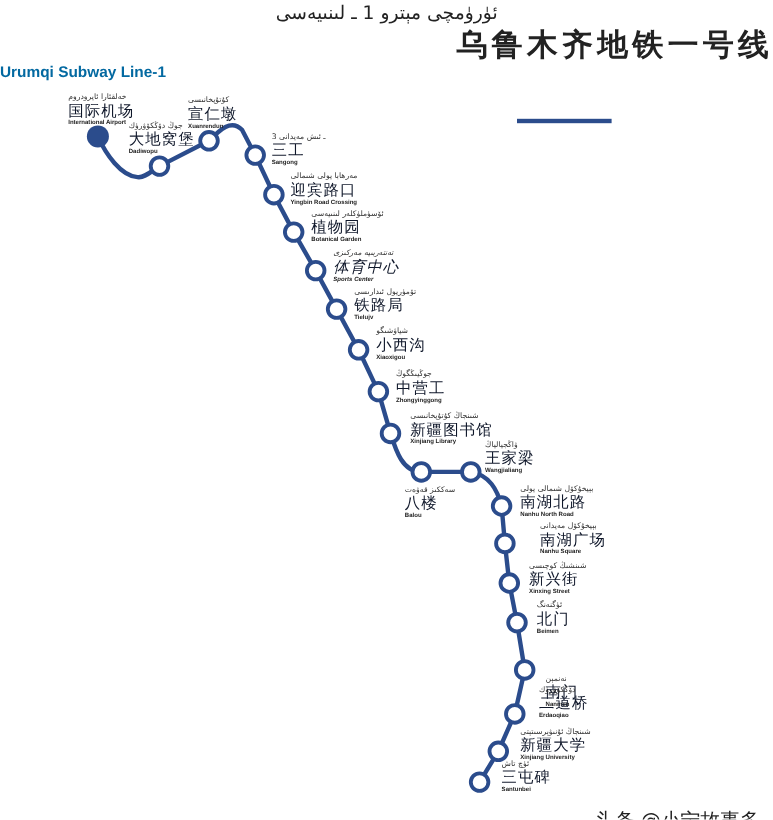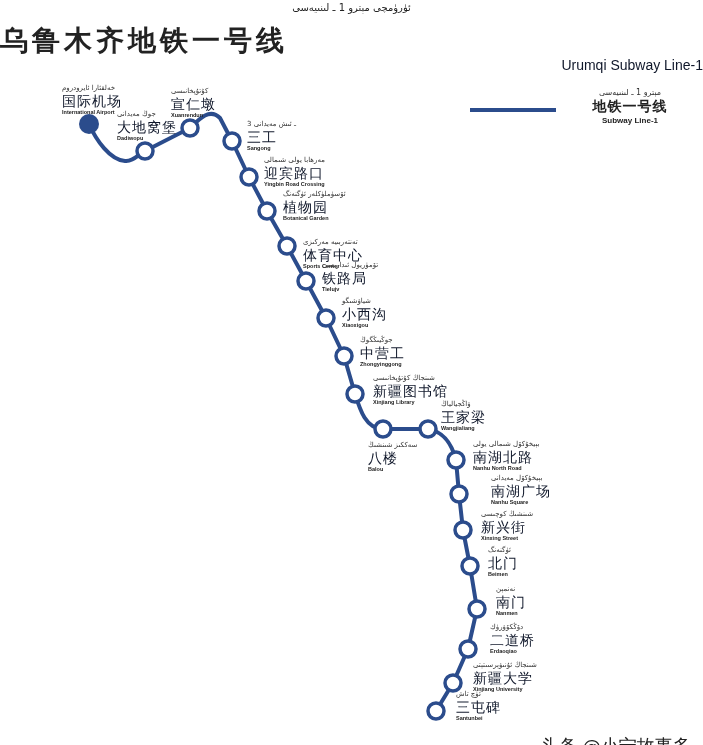--- a/index.html
+++ b/index.html
@@ -1,24 +1,24 @@
 <!DOCTYPE html>
 <html><head>
 <meta charset="utf-8">
 <style>
   html, body { margin: 0; padding: 0; background: #ffffff; }
   body { width: 703px; height: 745px; position: relative; overflow: hidden;
          font-family: "DejaVu Sans", "Liberation Sans", sans-serif; color: #1a1a1a; }
   .title-ug { position: absolute; left: 0; width: 703px; top: 2px; text-align: center;
-              font-size: 10px; color: #222; direction: rtl; font-family: "DejaVu Sans", sans-serif; }
-  .title-cn { position: absolute; left: 0; width: 703px; top: 22px; text-align: left;
+              font-size: 17px; color: #222; direction: rtl; font-family: "DejaVu Sans", sans-serif; }
+  .title-cn { position: absolute; left: 0; width: 703px; top: 22px; text-align: right;
               font-size: 28px; font-weight: bold; letter-spacing: 4px; color: #222;
               font-family: "DejaVu Sans", sans-serif; }
-  .title-en { position: absolute; left: 0; width: 703px; top: 57px; text-align: right;
-              font-size: 14px; font-weight: normal; color: #0f172a; font-family: "Liberation Sans", sans-serif; }
+  .title-en { position: absolute; left: 0; width: 703px; top: 57px; text-align: left;
+              font-size: 14px; font-weight: bold; color: #0369a1; font-family: "Liberation Sans", sans-serif; }
   svg.map { position: absolute; left: 0; top: 0; }
   .legend { position: absolute; left: 470px; top: 88px; width: 230px; height: 50px; }
   .legend-line { position: absolute; left: 0; top: 20px; width: 86px; height: 4px; background: #2b4c8c; }
   .legend-text { position: absolute; left: 100px; top: 0; width: 120px; text-align: center; }
   .legend-ug { font-size: 8px; color: #333; direction: rtl; }
   .legend-cn { font-size: 14px; font-weight: bold; letter-spacing: 1px; color: #222; margin-top: 1px; }
   .legend-en { font-size: 8px; font-weight: bold; color: #222; font-family: "Liberation Sans", sans-serif; }
   .label { position: absolute; white-space: nowrap; }
   .label .ug { font-size: 7px; color: #333; line-height: 9px; }
   .label .cn { font-size: 14px; letter-spacing: 1px; color: #0f172a; line-height: 16px; }
@@ -78,58 +78,53 @@
     <circle cx="470" cy="566" r="8"></circle>
     <circle cx="477" cy="609" r="8"></circle>
     <circle cx="468" cy="649" r="8"></circle>
     <circle cx="453" cy="683" r="8"></circle>
     <circle cx="436" cy="711" r="8"></circle>
   </g>
 </svg>
 
 <div class="legend">
   <div class="legend-line"></div>
-  <div class="legend-text">
-    <div class="legend-ug">مېترو 1 ـ لىنىيەسى</div>
-    <div class="legend-cn">地铁一号线</div>
-    <div class="legend-en">Subway Line-1</div>
-  </div>
 </div>
 
 <div class="label" style="left:62px; top:84px;">
   <div class="ug">خەلقئارا ئايرودروم</div>
   <div class="cn">国际机场</div>
   <div class="en">International Airport</div>
 </div>
 <div class="label" style="left:117px; top:110px;">
-  <div class="ug">جوڭ مەيدانى</div>
+  <div class="ug">جوڭ دۆڭكۆۋرۈك</div>
   <div class="cn">大地窝堡</div>
   <div class="en">Dadiwopu</div>
 </div>
 <div class="label" style="left:171px; top:87px;">
   <div class="ug">كۇتۇپخانىسى</div>
   <div class="cn">宣仁墩</div>
   <div class="en">Xuanrendun</div>
 </div>
 <div class="label" style="left:247px; top:120px;">
   <div class="ug">3 ـ ئىش مەيدانى</div>
   <div class="cn">三工</div>
   <div class="en">Sangong</div>
 </div>
 <div class="label" style="left:264px; top:156px;">
   <div class="ug">مەرھابا يولى شىمالى</div>
   <div class="cn">迎宾路口</div>
   <div class="en">Yingbin Road Crossing</div>
 </div>
 <div class="label" style="left:283px; top:190px;">
-  <div class="ug">ئۆسۈملۈكلەر ئۈگنەنگ</div>
+  <div class="ug">ئۆسۈملۈكلەر لىنىيەسى</div>
   <div class="cn">植物园</div>
   <div class="en">Botanical Garden</div>
 </div>
-<div class="label" style="left:303px; top:238px;">
+<div class="label" style="left:303px; top:226px;font-style:italic;">
   <div class="ug">تەنتەربىيە مەركىزى</div>
   <div class="cn">体育中心</div>
   <div class="en">Sports Center</div>
 </div>
 <div class="label" style="left:322px; top:261px;">
   <div class="ug">تۆمۈريول ئىدارىسى</div>
   <div class="cn">铁路局</div>
   <div class="en">Tielujv</div>
 </div>
 <div class="label" style="left:342px; top:297px;">
@@ -141,21 +136,21 @@
   <div class="ug">جوڭيىڭگوڭ</div>
   <div class="cn">中营工</div>
   <div class="en">Zhongyinggong</div>
 </div>
 <div class="label" style="left:373px; top:374px;">
   <div class="ug">شىنجاڭ كۇتۇپخانىسى</div>
   <div class="cn">新疆图书馆</div>
   <div class="en">Xinjiang Library</div>
 </div>
 <div class="label" style="left:368px; top:441px;">
-  <div class="ug">سەككىز شىنشىڭ</div>
+  <div class="ug">سەككىز قەۋەت</div>
   <div class="cn">八楼</div>
   <div class="en">Balou</div>
 </div>
 <div class="label" style="left:441px; top:400px;">
   <div class="ug">ۋاڭجيالياڭ</div>
   <div class="cn">王家梁</div>
   <div class="en">Wangjialiang</div>
 </div>
 <div class="label" style="left:473px; top:440px;">
   <div class="ug">بېيخۇكۆل شىمالى يولى</div>
@@ -170,21 +165,21 @@
 <div class="label" style="left:481px; top:510px;">
   <div class="ug">شىنشىڭ كوچىسى</div>
   <div class="cn">新兴街</div>
   <div class="en">Xinxing Street</div>
 </div>
 <div class="label" style="left:488px; top:546px;">
   <div class="ug">ئۈگنەنگ</div>
   <div class="cn">北门</div>
   <div class="en">Beimen</div>
 </div>
-<div class="label" style="left:496px; top:585px;">
+<div class="label" style="left:496px; top:613px;">
   <div class="ug">نەنمېن</div>
   <div class="cn">南门</div>
   <div class="en">Nanmen</div>
 </div>
 <div class="label" style="left:490px; top:623px;">
   <div class="ug">دۆڭكۆۋرۈك</div>
   <div class="cn">二道桥</div>
   <div class="en">Erdaoqiao</div>
 </div>
 <div class="label" style="left:473px; top:661px;">

